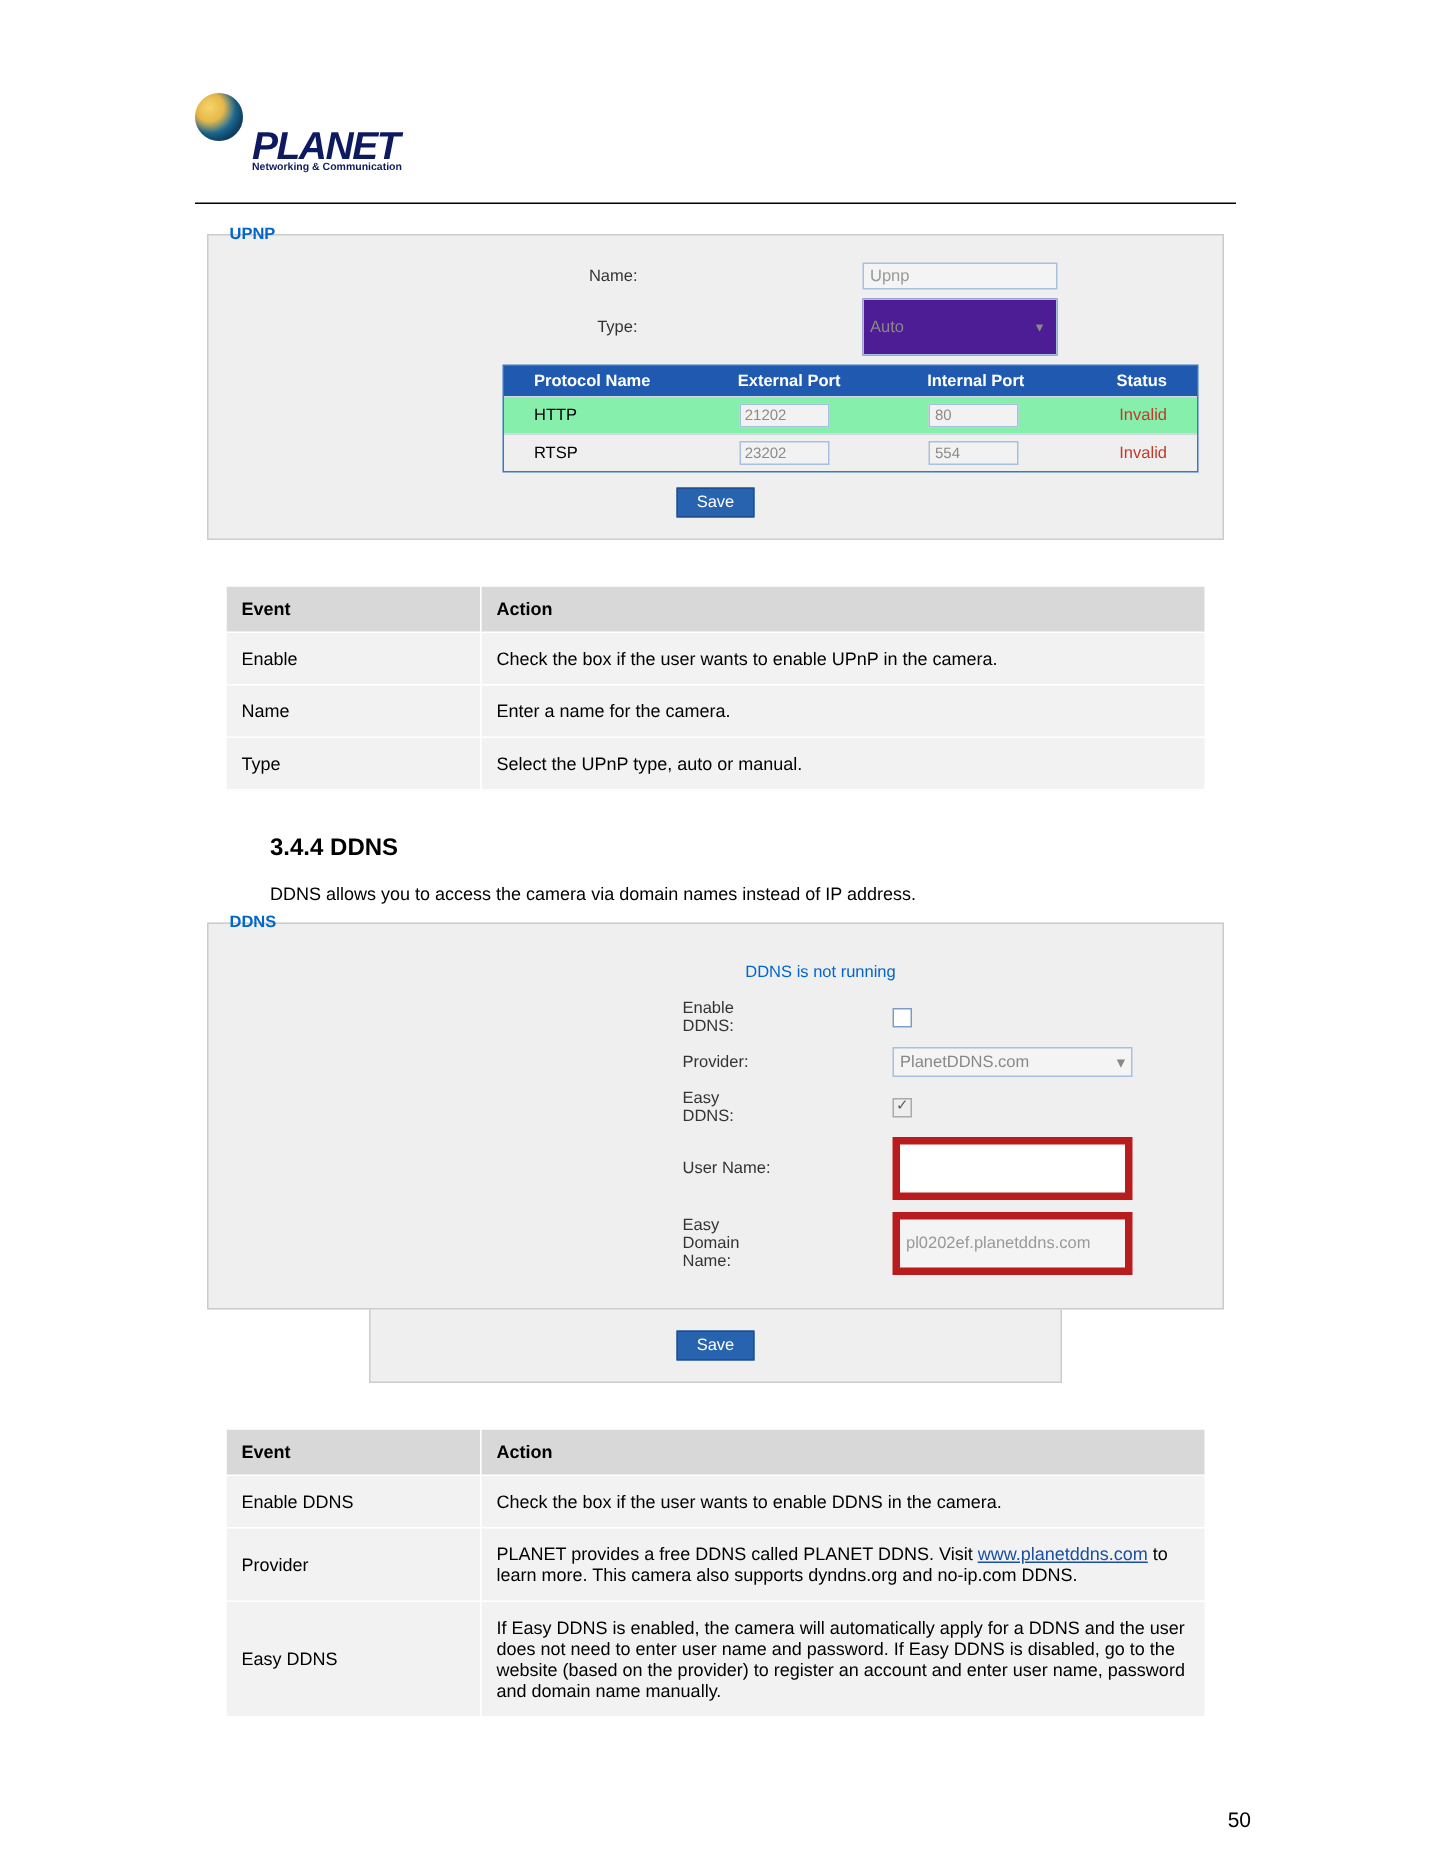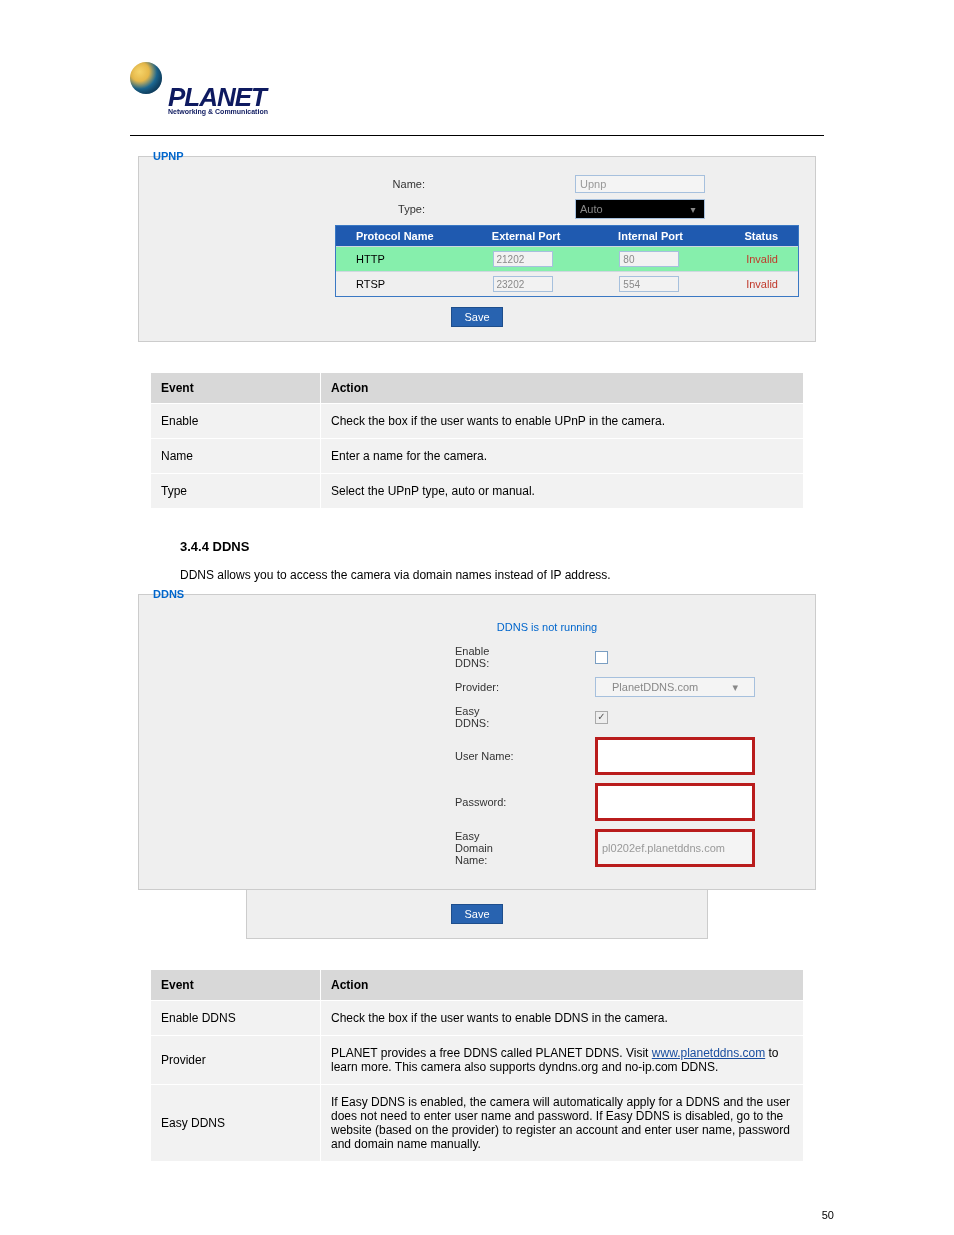--- a/index.html
+++ b/index.html
@@ -92,25 +92,25 @@
     padding: 1px 4px;
     border: 1px solid #a6c0dd;
     background: #fff;
     font-size: 11px;
     color: #888;
   }
   .txt.readonly { background:#f4f4f4; color:#999; }
   .sel {
     height: 20px;
     border: 1px solid #a6c0dd;
-    background: #000000;
+    background: #4c1d95;
     font-size: 11px;
     color: #888;
     display:flex; align-items:center; justify-content:space-between;
-    padding: 0 4px;
+    padding: 18px 4px;
   }
   .sel .arrow { width:14px; text-align:center; color:#888; font-size:10px; }
 
   
   .tbl { width: calc(100% - 180px); margin: 6px 0 0 180px; border: 1px solid #3a78c3; }
   .tbl-head {
     display:flex;
     background: #1f5ab0;
     color:#fff;
     font-size: 11px;
@@ -181,30 +181,30 @@
     font-size: 12px;
     margin: 2px 120px 4px 120px;
     line-height: 1.5;
   }
 
   
   .ddns-row { display:flex; align-items:center; margin-bottom:8px; font-size:11px; color:#333; }
   .ddns-row .lbl { width: 360px; text-align:left; padding-left: 300px; }
   .ddns-row .ctl { display:flex; align-items:center; padding-left: 80px; }
   .status-line { text-align:center; color:#0066cc; font-size:11px; margin-bottom:12px; padding-left:140px;}
-  .ddns-input { width: 160px; height:18px; border:3px solid #b91c1c; background:#fff; font-size:11px; color:#888; padding:16px 4px; display:flex; align-items:center;}
+  .ddns-input { width: 160px; height:18px; border:5px solid #b91c1c; background:#fff; font-size:11px; color:#888; padding:16px 4px; display:flex; align-items:center;}
   .ddns-input.readonly { background:#f4f4f4; color:#999; }
-  .ddns-sel { width: 160px; height:20px; border:1px solid #a6c0dd; background:#f4f4f4; font-size:11px; color:#888; display:flex; align-items:center; justify-content:space-between; padding:0 16px;}
+  .ddns-sel { width: 160px; height:20px; border:1px solid #a6c0dd; background:#f4f4f4; font-size:11px; color:#888; display:flex; align-items:center; justify-content:space-between; padding:0 4px;}
 
   .panel-save-zone { background:#efefef; margin:0 108px; padding:14px 0; text-align:center; border:1px solid #ccc; border-top:none;}
 
   .link { color:#1a4fa0; text-decoration: underline; }
 
-  .page-num { position:absolute; bottom: 14px; right: 120px; font-size: 11px; }
-  .section-heading { font-weight:bold; font-size:13px; margin: 30px 120px 12px 150px;}
+  .page-num { position:absolute; bottom: 14px; right: 120px; font-size: 14px; }
+  .section-heading { font-weight:bold; font-size:16px; margin: 30px 120px 12px 150px;}
 </style>
 </head>
 <body>
 
 <div class="page">
 
   <div class="logo">
     <div class="logo-globe"></div>
     <div class="logo-text">
       <div class="logo-word">PLANET</div>
@@ -320,26 +320,20 @@
               <span class="ck checked disabled"></span>
             </div>
         </div>
         <div class="ddns-row">
           <div class="lbl">User Name:</div>
           <div class="ctl">
               <div class="ddns-input"></div>
             </div>
         </div>
         <div class="ddns-row">
-          <div class="lbl">Password:</div>
-          <div class="ctl">
-              <div class="ddns-input"></div>
-            </div>
-        </div>
-        <div class="ddns-row">
           <div class="lbl">Easy Domain Name:</div>
           <div class="ctl">
               <div class="ddns-input readonly">pl0202ef.planetddns.com</div>
             </div>
         </div>
       </div>
     </div>
     <div class="panel-save-zone">
       <div class="btn-save" style="margin:0 auto;">Save</div>
     </div>

